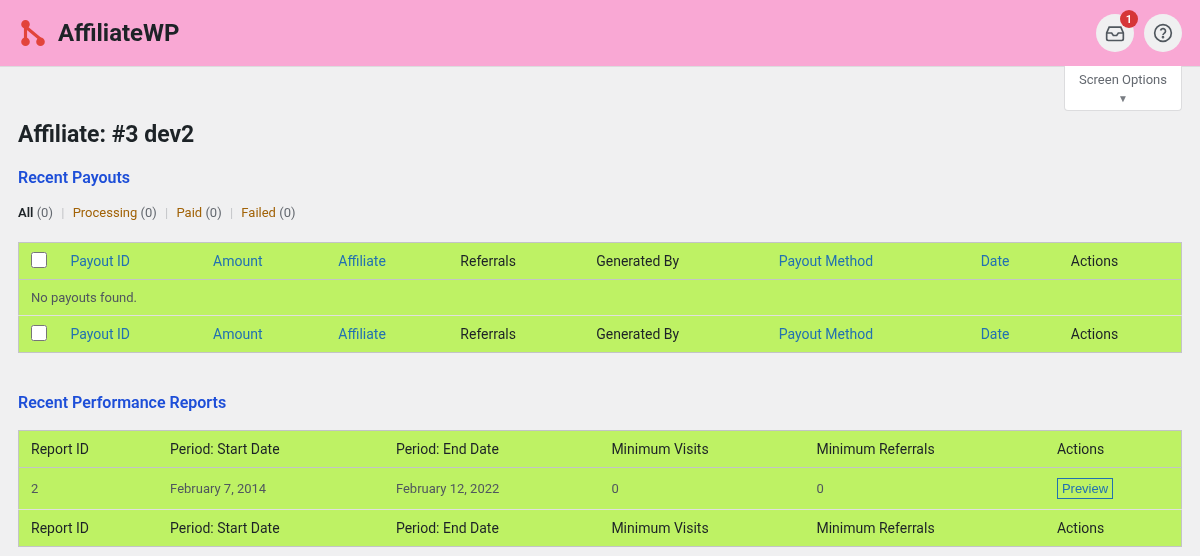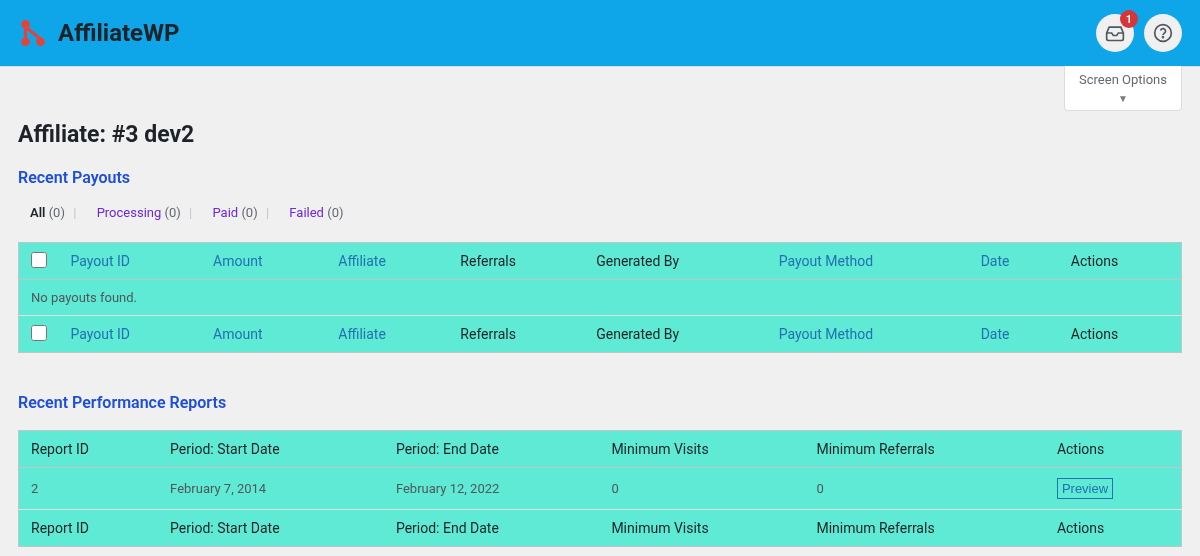--- a/index.html
+++ b/index.html
@@ -1,41 +1,41 @@
 <!DOCTYPE html>
 <html><head>
   <meta charset="utf-8">
   <style>
     * { margin: 0; padding: 0; box-sizing: border-box; }
     body { font-family: -apple-system, BlinkMacSystemFont, "Segoe UI", Roboto, sans-serif; background: #f0f0f1; color: #1d2327; width: 1200px; }
     
-    .header { background: #0ea5e9; border-bottom: 1px solid #dcdcde; display: flex; align-items: center; justify-content: space-between; padding: 14px 18px; }
+    .header { background: #f9a8d4; border-bottom: 1px solid #dcdcde; display: flex; align-items: center; justify-content: space-between; padding: 14px 18px; }
     .brand { display: flex; align-items: center; gap: 10px; }
     .brand-logo { width: 30px; height: 30px; }
     .brand-text { font-size: 24px; font-weight: 700; color: #1d2327; }
     .header-icons { display: flex; gap: 10px; align-items: center; }
     .icon-btn { width: 38px; height: 38px; border-radius: 50%; background: #f0f0f1; display: flex; align-items: center; justify-content: center; cursor: pointer; position: relative; }
     .badge { position: absolute; top: -4px; right: -4px; background: #d63638; color: #fff; font-size: 11px; font-weight: 600; width: 18px; height: 18px; border-radius: 50%; display: flex; align-items: center; justify-content: center; }
     
     .screen-options-wrap { display: flex; justify-content: flex-end; padding: 0 18px; }
     .screen-options { background: #fff; border: 1px solid #dcdcde; border-top: none; padding: 6px 14px; font-size: 13px; color: #646970; cursor: pointer; border-radius: 0 0 4px 4px; display: flex; align-items: center; gap: 6px; margin-top: -1px; flex-direction: column; }
     .screen-options .caret { font-size: 10px; color: #787c82; }
     
     .content { padding: 10px 18px 30px; }
     .page-title { font-size: 23px; font-weight: 700; color: #1d2327; margin-bottom: 20px; }
     .section-title { font-size: 16px; font-weight: 600; color: #1d4ed8; margin-bottom: 18px; }
     
     .filters { font-size: 13px; margin-bottom: 22px; }
-    .filters .filter-item { display: inline; margin-left: 12px; }
+    .filters .filter-item { display: inline; }
     .filters .bold { font-weight: 600; color: #1d2327; }
     .filters .count { color: #646970; }
     .filters .sep { color: #c3c4c7; margin: 0 5px; }
-    .filters a { color: #6d28d9; text-decoration: none; }
+    .filters a { color: #a16207; text-decoration: none; }
     
-    table { width: 100%; border-collapse: collapse; background: #5eead4; border: 1px solid #c3c4c7; margin-bottom: 40px; }
+    table { width: 100%; border-collapse: collapse; background: #bef264; border: 1px solid #c3c4c7; margin-bottom: 40px; }
     thead th, tfoot th { font-size: 14px; font-weight: 400; text-align: left; padding: 10px 12px; color: #1d2327; border-bottom: 1px solid #c3c4c7; }
     tfoot th { border-top: 1px solid #c3c4c7; border-bottom: none; }
     th a { color: #2271b1; text-decoration: none; }
     .check-col { width: 40px; text-align: center; padding: 8px 10px; }
     input[type="checkbox"] { width: 16px; height: 16px; border: 1px solid #8c8f94; border-radius: 4px; cursor: pointer; }
     tbody td { padding: 10px 12px; font-size: 13px; color: #50575e; border-bottom: 1px solid #e0e0e0; }
     
     .reports-table thead th, .reports-table tfoot th { font-weight: 400; }
     .reports-table tbody td { border-bottom: 1px solid #e0e0e0; }
     .preview-btn { border: 1px solid #2271b1; color: #2271b1; padding: 2px 4px; font-size: 13px; background: transparent; cursor: pointer; }

